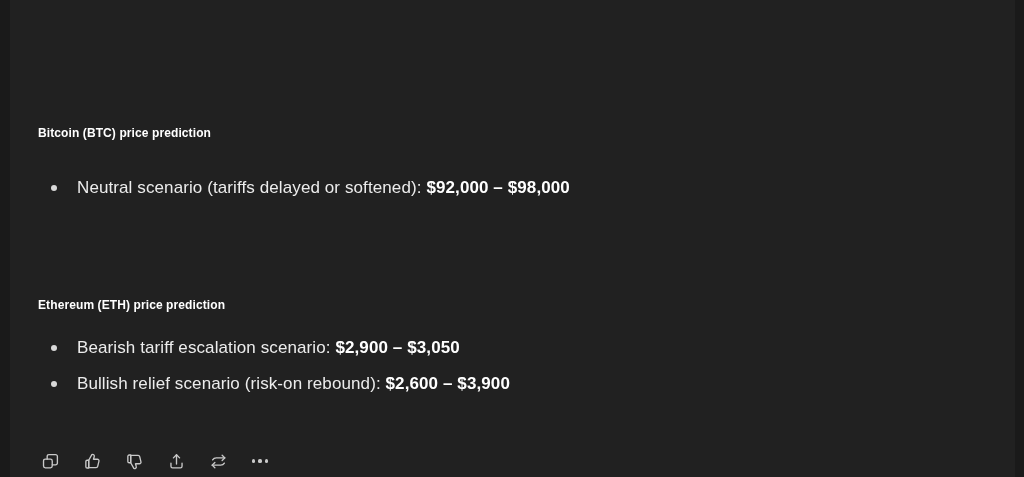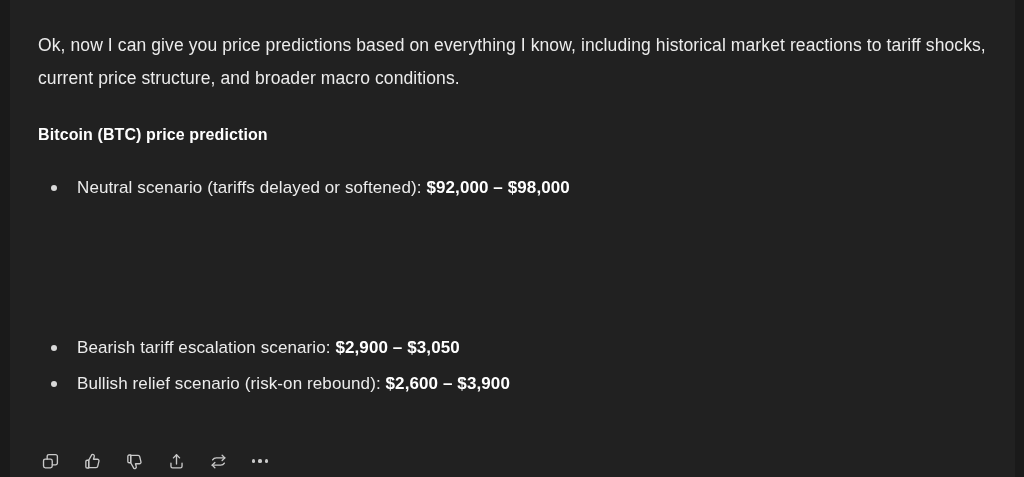--- a/index.html
+++ b/index.html
@@ -56,21 +56,21 @@
   }
   .para.first {
     position: absolute;
     top: 29px;
     left: 0;
   }
 
   .section-heading {
     margin: 0;
     padding: 0;
-    font-size: 16px;
+    font-size: 12px;
     font-weight: bold;
     color: #ffffff;
     letter-spacing: 0.1px;
   }
   .section-heading.btc { position: absolute; top: 126px; left: 0; }
   .section-heading.eth { position: absolute; top: 298px; left: 0; }
 
   ul.bullets {
     list-style: none;
     margin: 0;
@@ -145,32 +145,32 @@
 </head>
 <body>
 
 <div id="app">
 
   <div class="edge-gutter left"></div>
   <div class="edge-gutter right"></div>
 
   <div class="message">
 
-    <p class="para first">Ok, now I can give you price predictions based on everything I know, including historical market reactions to tariff shocks, current price structure, and broader macro conditions.</p>
 
     <h3 class="section-heading btc">Bitcoin (BTC) price prediction</h3>
 
     <ul class="bullets btc-list">
       <li>
         <span class="bullet-dot"></span>
         <span>Neutral scenario (tariffs delayed or softened):</span>
          <span class="bold-val">$92,000 – $98,000</span>
       </li>
     </ul>
 
+    <h3 class="section-heading eth">Ethereum (ETH) price prediction</h3>
 
     <ul class="bullets eth-list">
       <li>
         <span class="bullet-dot"></span>
         <span>Bearish tariff escalation scenario:</span>
          <span class="bold-val">$2,900 – $3,050</span>
       </li>
       <li>
         <span class="bullet-dot"></span>
         <span>Bullish relief scenario (risk-on rebound):</span>

